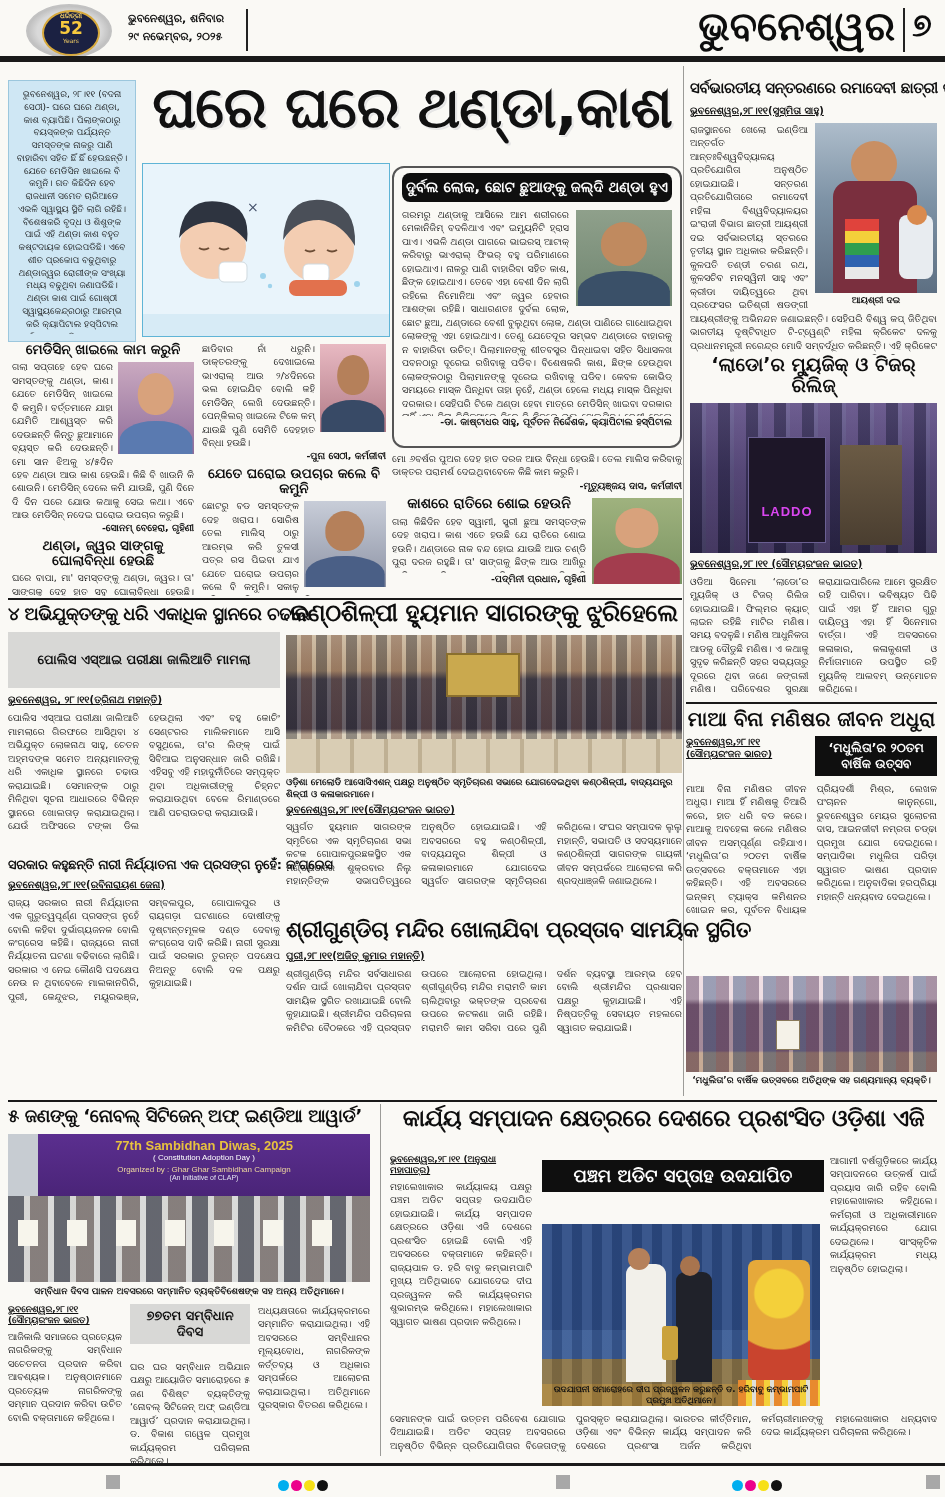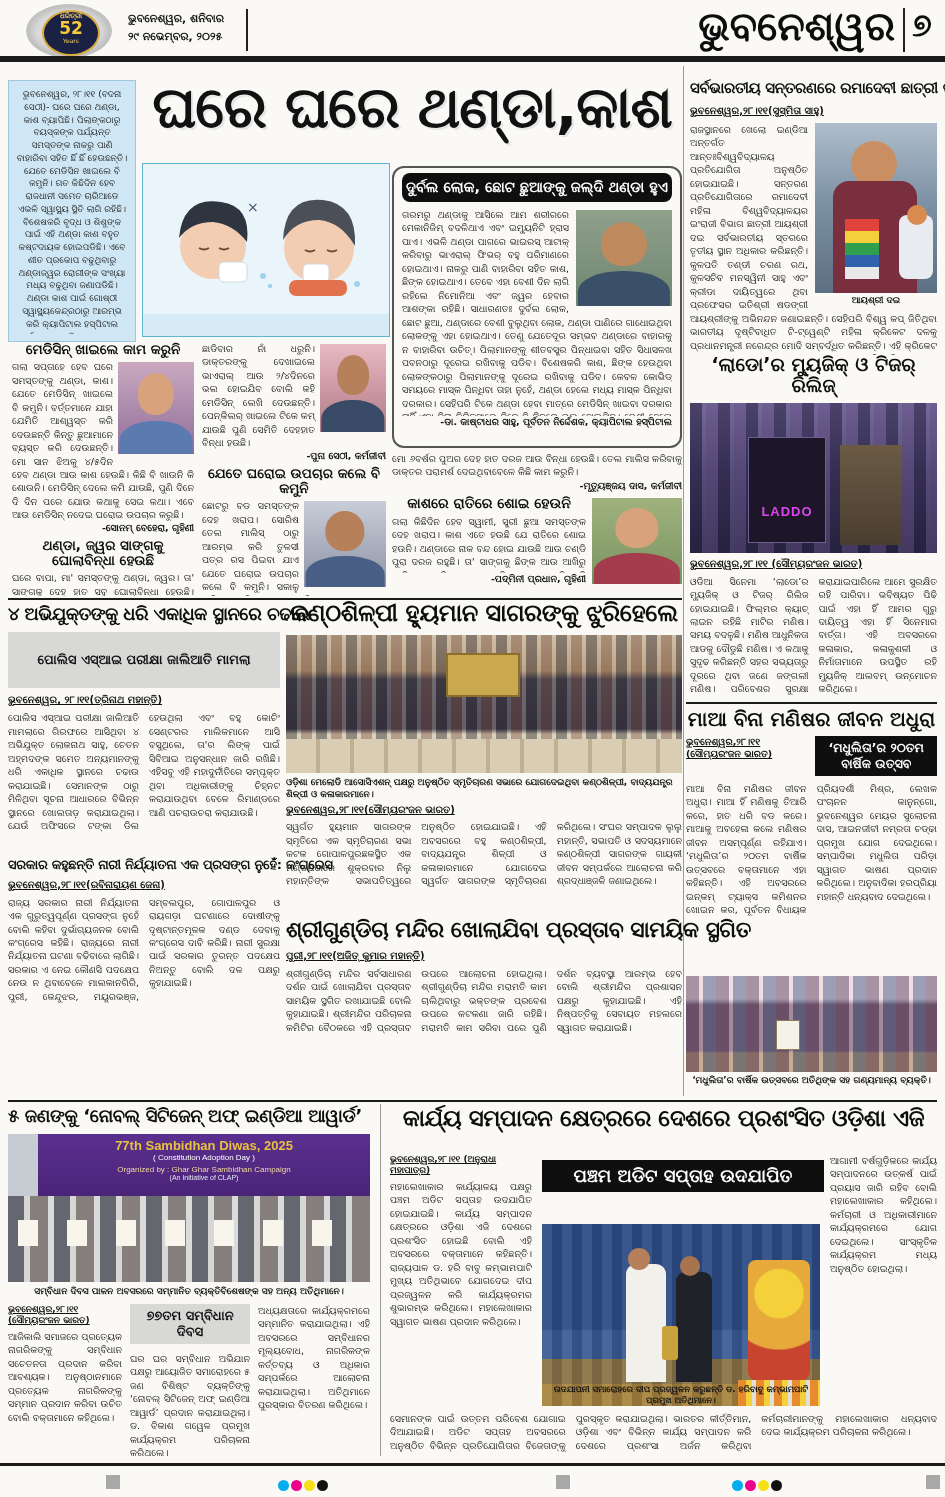--- a/index.html
+++ b/index.html
@@ -220,21 +220,21 @@
       <div class="abs" style="left:10px;top:86px;width:342px;height:26px;background:repeating-linear-gradient(90deg,#f7f5ec 0 20px, transparent 20px 49px);"></div>
     </div>
     <div class="caption" style="margin-top:4px;text-align:center;">ସମ୍ବିଧାନ ଦିବସ ପାଳନ ଅବସରରେ ସମ୍ମାନିତ ବ୍ୟକ୍ତିବିଶେଷଙ୍କ ସହ ଅନ୍ୟ ଅତିଥିମାନେ।</div>
     <div style="margin-top:6px;display:flex;gap:8px;">
       <div style="width:114px;">
         <div class="dateline" style="font-size:9px;">ଭୁବନେଶ୍ୱର,୨୮।୧୧ (ସୌମ୍ୟରଂଜନ ଭାରତ)</div>
         <div class="body-txt" style="margin-top:4px;height:118px;">ଆଜିକାଲି ସମାଜରେ ପ୍ରତ୍ୟେକ ନାଗରିକଙ୍କୁ ସମ୍ବିଧାନ ସଚେତନତା ପ୍ରଦାନ କରିବା ଆବଶ୍ୟକ। ଅନୁଷ୍ଠାନମାନେ ପ୍ରତ୍ୟେକ ନାଗରିକଙ୍କୁ ସମ୍ମାନ ପ୍ରଦାନ କରିବା ଉଚିତ ବୋଲି ବକ୍ତାମାନେ କହିଥିଲେ।</div>
       </div>
       <div style="width:120px;">
         <div class="graybox" style="font-size:13px;padding:4px 2px;">୭୭ତମ ସମ୍ବିଧାନ ଦିବସ</div>
-        <div class="body-txt" style="margin-top:8px;height:104px;">ଘର ଘର ସମ୍ବିଧାନ ଅଭିଯାନ ପକ୍ଷରୁ ଆୟୋଜିତ ସମାରୋହରେ ୫ ଜଣ ବିଶିଷ୍ଟ ବ୍ୟକ୍ତିଙ୍କୁ ‘ନୋବଲ୍ ସିଟିଜେନ୍ ଅଫ୍ ଇଣ୍ଡିଆ ଆୱାର୍ଡ’ ପ୍ରଦାନ କରାଯାଇଥିଲା। ଡ. ବିକାଶ ଗୱେଳ ପ୍ରମୁଖ କାର୍ଯ୍ୟକ୍ରମ ପରିଚାଳନା କରିଥିଲେ।</div>
+        <div class="body-txt" style="margin-top:16px;height:104px;">ଘର ଘର ସମ୍ବିଧାନ ଅଭିଯାନ ପକ୍ଷରୁ ଆୟୋଜିତ ସମାରୋହରେ ୫ ଜଣ ବିଶିଷ୍ଟ ବ୍ୟକ୍ତିଙ୍କୁ ‘ନୋବଲ୍ ସିଟିଜେନ୍ ଅଫ୍ ଇଣ୍ଡିଆ ଆୱାର୍ଡ’ ପ୍ରଦାନ କରାଯାଇଥିଲା। ଡ. ବିକାଶ ଗୱେଳ ପ୍ରମୁଖ କାର୍ଯ୍ୟକ୍ରମ ପରିଚାଳନା କରିଥିଲେ।</div>
       </div>
       <div class="body-txt" style="width:112px;height:134px;">ଅଧ୍ୟକ୍ଷତାରେ କାର୍ଯ୍ୟକ୍ରମରେ ସମ୍ମାନିତ କରାଯାଇଥିଲା। ଏହି ଅବସରରେ ସମ୍ବିଧାନର ମୂଲ୍ୟବୋଧ, ନାଗରିକଙ୍କ କର୍ତ୍ତବ୍ୟ ଓ ଅଧିକାର ସମ୍ପର୍କରେ ଆଲୋଚନା କରାଯାଇଥିଲା। ଅତିଥିମାନେ ପୁରସ୍କାର ବିତରଣ କରିଥିଲେ।</div>
     </div>
   </div>
 
   <div class="abs" style="left:390px;top:1106px;width:547px;">
     <div class="hl" style="font-size:23px;text-align:center;letter-spacing:-0.5px;white-space:nowrap;">କାର୍ଯ୍ୟ ସମ୍ପାଦନ କ୍ଷେତ୍ରରେ ଦେଶରେ ପ୍ରଶଂସିତ ଓଡ଼ିଶା ଏଜି</div>
     <div class="abs" style="left:0;top:48px;width:142px;">
       <div class="dateline" style="font-size:9px;">ଭୁବନେଶ୍ୱର,୨୮।୧୧ (ଅନୁରାଧା ମହାପାତ୍ର)</div>
       <div class="body-txt" style="margin-top:4px;height:248px;">ମହାଲେଖାକାର କାର୍ଯ୍ୟାଳୟ ପକ୍ଷରୁ ପଞ୍ଚମ ଅଡିଟ ସପ୍ତାହ ଉଦଯାପିତ ହୋଇଯାଇଛି। କାର୍ଯ୍ୟ ସମ୍ପାଦନ କ୍ଷେତ୍ରରେ ଓଡ଼ିଶା ଏଜି ଦେଶରେ ପ୍ରଶଂସିତ ହୋଇଛି ବୋଲି ଏହି ଅବସରରେ ବକ୍ତାମାନେ କହିଛନ୍ତି। ରାଜ୍ୟପାଳ ଡ. ହରି ବାବୁ କମ୍ଭାମପାଟି ମୁଖ୍ୟ ଅତିଥିଭାବେ ଯୋଗଦେଇ ଦୀପ ପ୍ରଜ୍ୱଳନ କରି କାର୍ଯ୍ୟକ୍ରମର ଶୁଭାରମ୍ଭ କରିଥିଲେ। ମହାଲେଖାକାର ସ୍ୱାଗତ ଭାଷଣ ପ୍ରଦାନ କରିଥିଲେ।</div>

